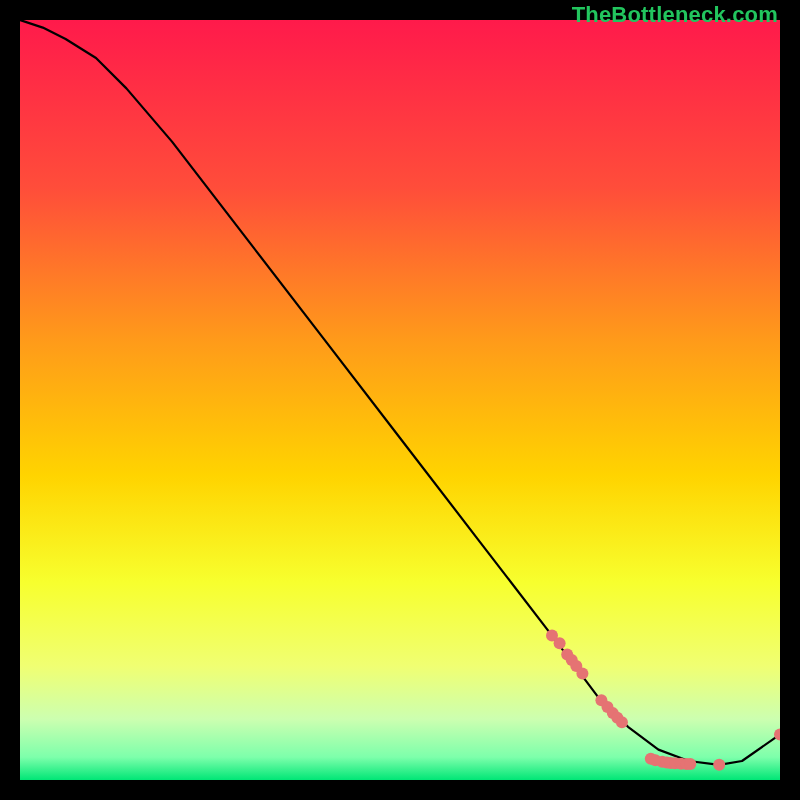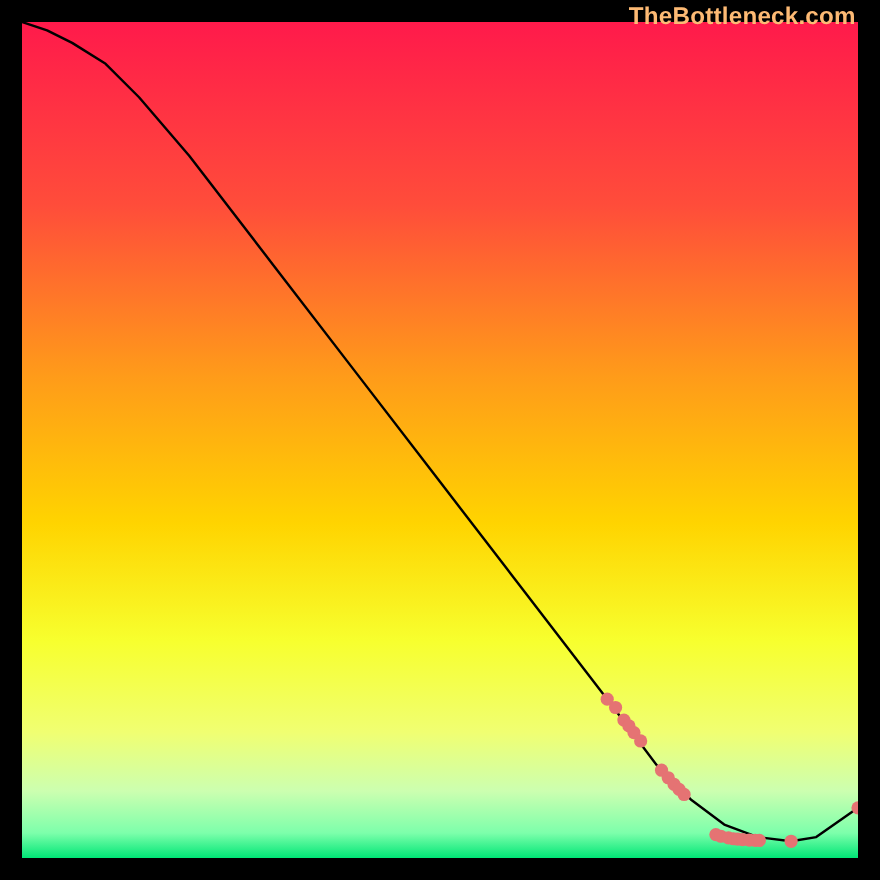--- a/index.html
+++ b/index.html
@@ -25,21 +25,21 @@
     top: 0;
     width: 760px;
     height: 760px;
   }
   .watermark {
     position: absolute;
     top: 2px;
     right: 22px;
     font-size: 22px;
     font-weight: 600;
-    color: #fdba74;
+    color: #22c55e;
     letter-spacing: 0.2px;
     user-select: none;
   }
 </style>
 </head>
 <body>
 
 <div class="frame">
   <svg class="plot-area" viewBox="0 0 760 760" preserveAspectRatio="none">
     <defs>

